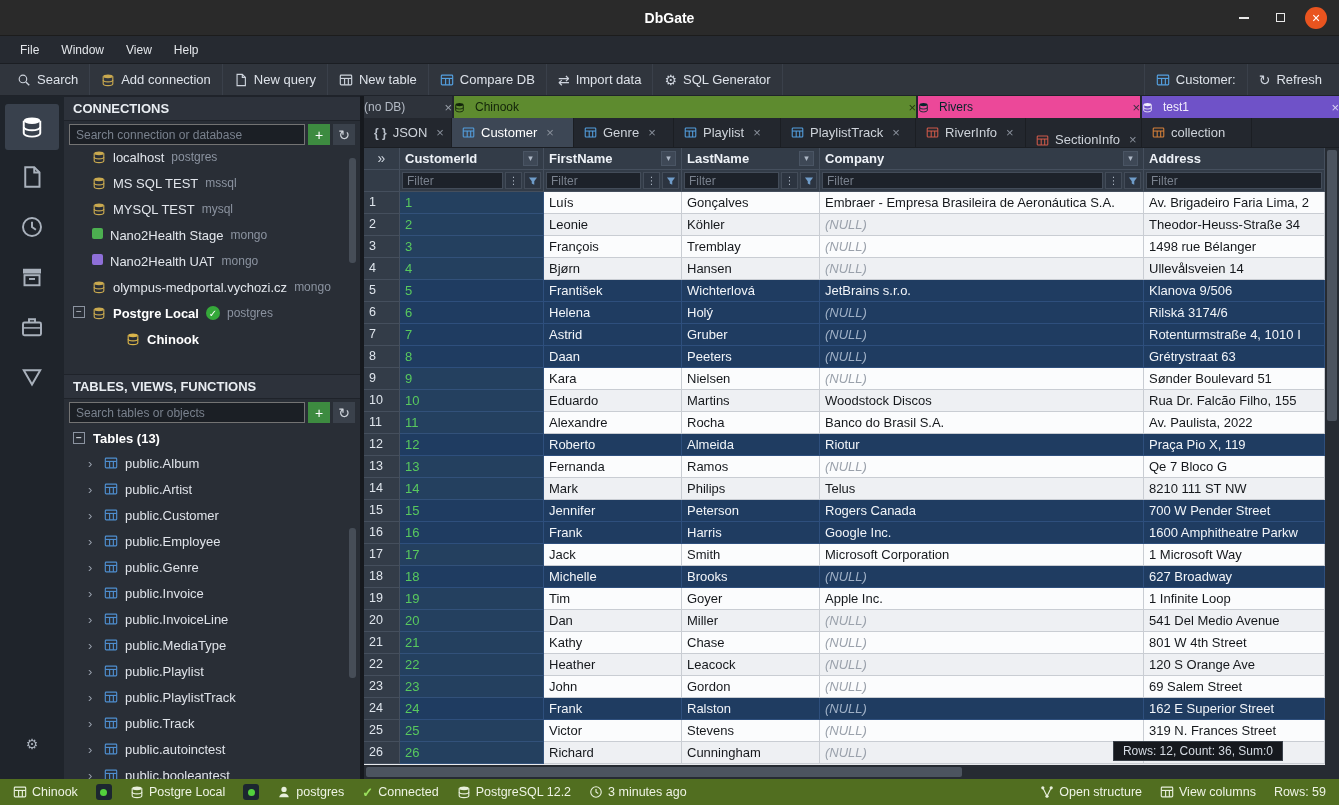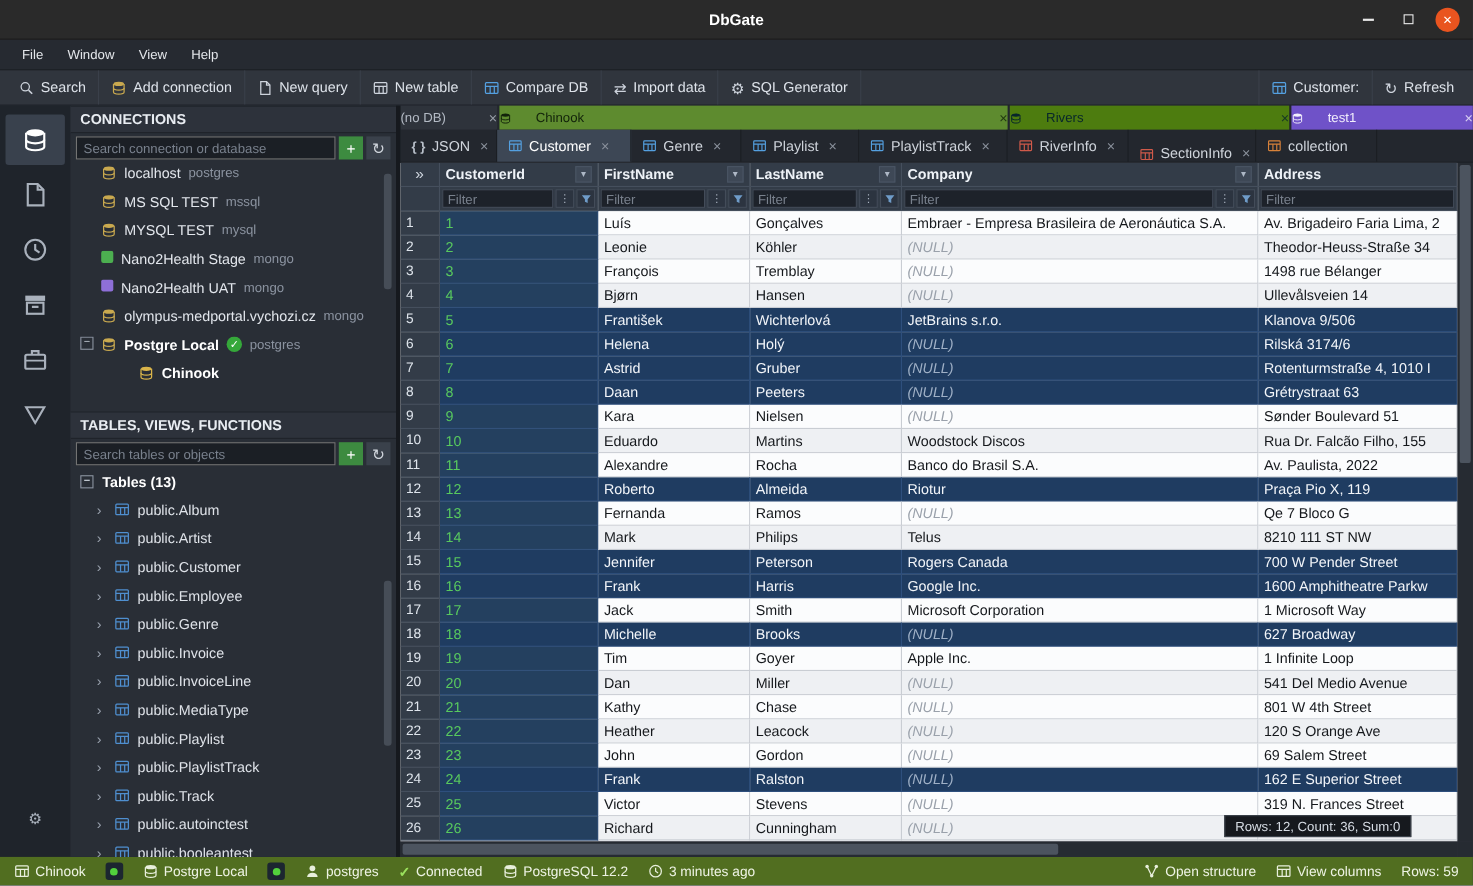--- a/index.html
+++ b/index.html
@@ -55,21 +55,21 @@
   .tbl-group { height:24px; display:flex; align-items:center; gap:8px; padding-left:28px; font-weight:bold; font-size:13px; color:#fff; }
   .tbl-item { height:26px; display:flex; align-items:center; gap:7px; padding-left:24px; font-size:13px; color:#dfe3e9; white-space:nowrap; }
   .tbl-item .chev { color:#98a0ac; font-size:13px; width:9px; flex:none; }
   .panel-scroll { position:absolute; right:4px; width:7px; background:#464d57; border-radius:3px; }
   .scroll1 { top:62px; height:105px; }
   .scroll2 { top:432px; height:150px; }
 
   
   .content { flex:1; display:flex; flex-direction:column; min-width:0; background:#23272e; }
   .dbtabs { height:22px; display:flex; flex:none; background:#23272e; gap:2px; }
-  .dbtab { display:flex; align-items:center; gap:22px; padding:0 0; font-size:12px; overflow:hidden; white-space:nowrap; }
+  .dbtab { display:flex; align-items:center; gap:10px; padding:0 0; font-size:12px; overflow:hidden; white-space:nowrap; }
   .dbtab .lbl { overflow:hidden; }
   .dbtab .x { margin-left:auto; font-size:13px; opacity:.8; }
   .filetabs { height:30px; display:flex; flex:none; background:#23272e; border-bottom:1px solid #1b1e23; }
   .filetab { display:flex; align-items:center; gap:6px; padding:0 10px; font-size:13px; color:#ced3da; border-right:1px solid #1b1e23; white-space:nowrap; overflow:hidden; flex:none; }
   .filetab.active { background:#3d4755; color:#fff; }
   .filetab .x { color:#8a919c; margin-left:3px; font-size:13px; }
 
   
   .gridwrap { flex:1; position:relative; overflow:hidden; background:#30353d; min-height:0; }
   .grid { position:absolute; top:0; left:0; right:14px; bottom:14px; overflow:hidden; background:#e8eaed; }
@@ -476,21 +476,21 @@
           </div>
           <div class="dbtab" style="background:#5e8b2f;color:#12230a;width:462px;flex:none;">
             <svg width="11" height="11" viewBox="0 0 16 16">
               <ellipse cx="8" cy="3.8" rx="5.5" ry="2.2" fill="#12230a"></ellipse>
               <path d="M2.5 3.8v8.4c0 1.2 2.5 2.2 5.5 2.2s5.5-1 5.5-2.2V3.8" fill="none" stroke="#12230a" stroke-width="1.3"></path>
               <path d="M2.5 8c0 1.2 2.5 2.2 5.5 2.2S13.5 9.2 13.5 8" fill="none" stroke="#12230a" stroke-width="1.3"></path>
             </svg>
             <span class="lbl">Chinook</span>
             <span class="x">×</span>
           </div>
-          <div class="dbtab" style="background:#4d7c0f;color:#07262b;width:254px;flex:none;">
+          <div class="dbtab" style="background:#ec4899;color:#07262b;width:222px;flex:none;">
             <svg width="11" height="11" viewBox="0 0 16 16">
               <ellipse cx="8" cy="3.8" rx="5.5" ry="2.2" fill="#07262b"></ellipse>
               <path d="M2.5 3.8v8.4c0 1.2 2.5 2.2 5.5 2.2s5.5-1 5.5-2.2V3.8" fill="none" stroke="#07262b" stroke-width="1.3"></path>
               <path d="M2.5 8c0 1.2 2.5 2.2 5.5 2.2S13.5 9.2 13.5 8" fill="none" stroke="#07262b" stroke-width="1.3"></path>
             </svg>
             <span class="lbl">Rivers</span>
             <span class="x">×</span>
           </div>
           <div class="dbtab" style="background:#6f52c8;color:#f2eefc;flex:1;">
             <svg width="11" height="11" viewBox="0 0 16 16">

